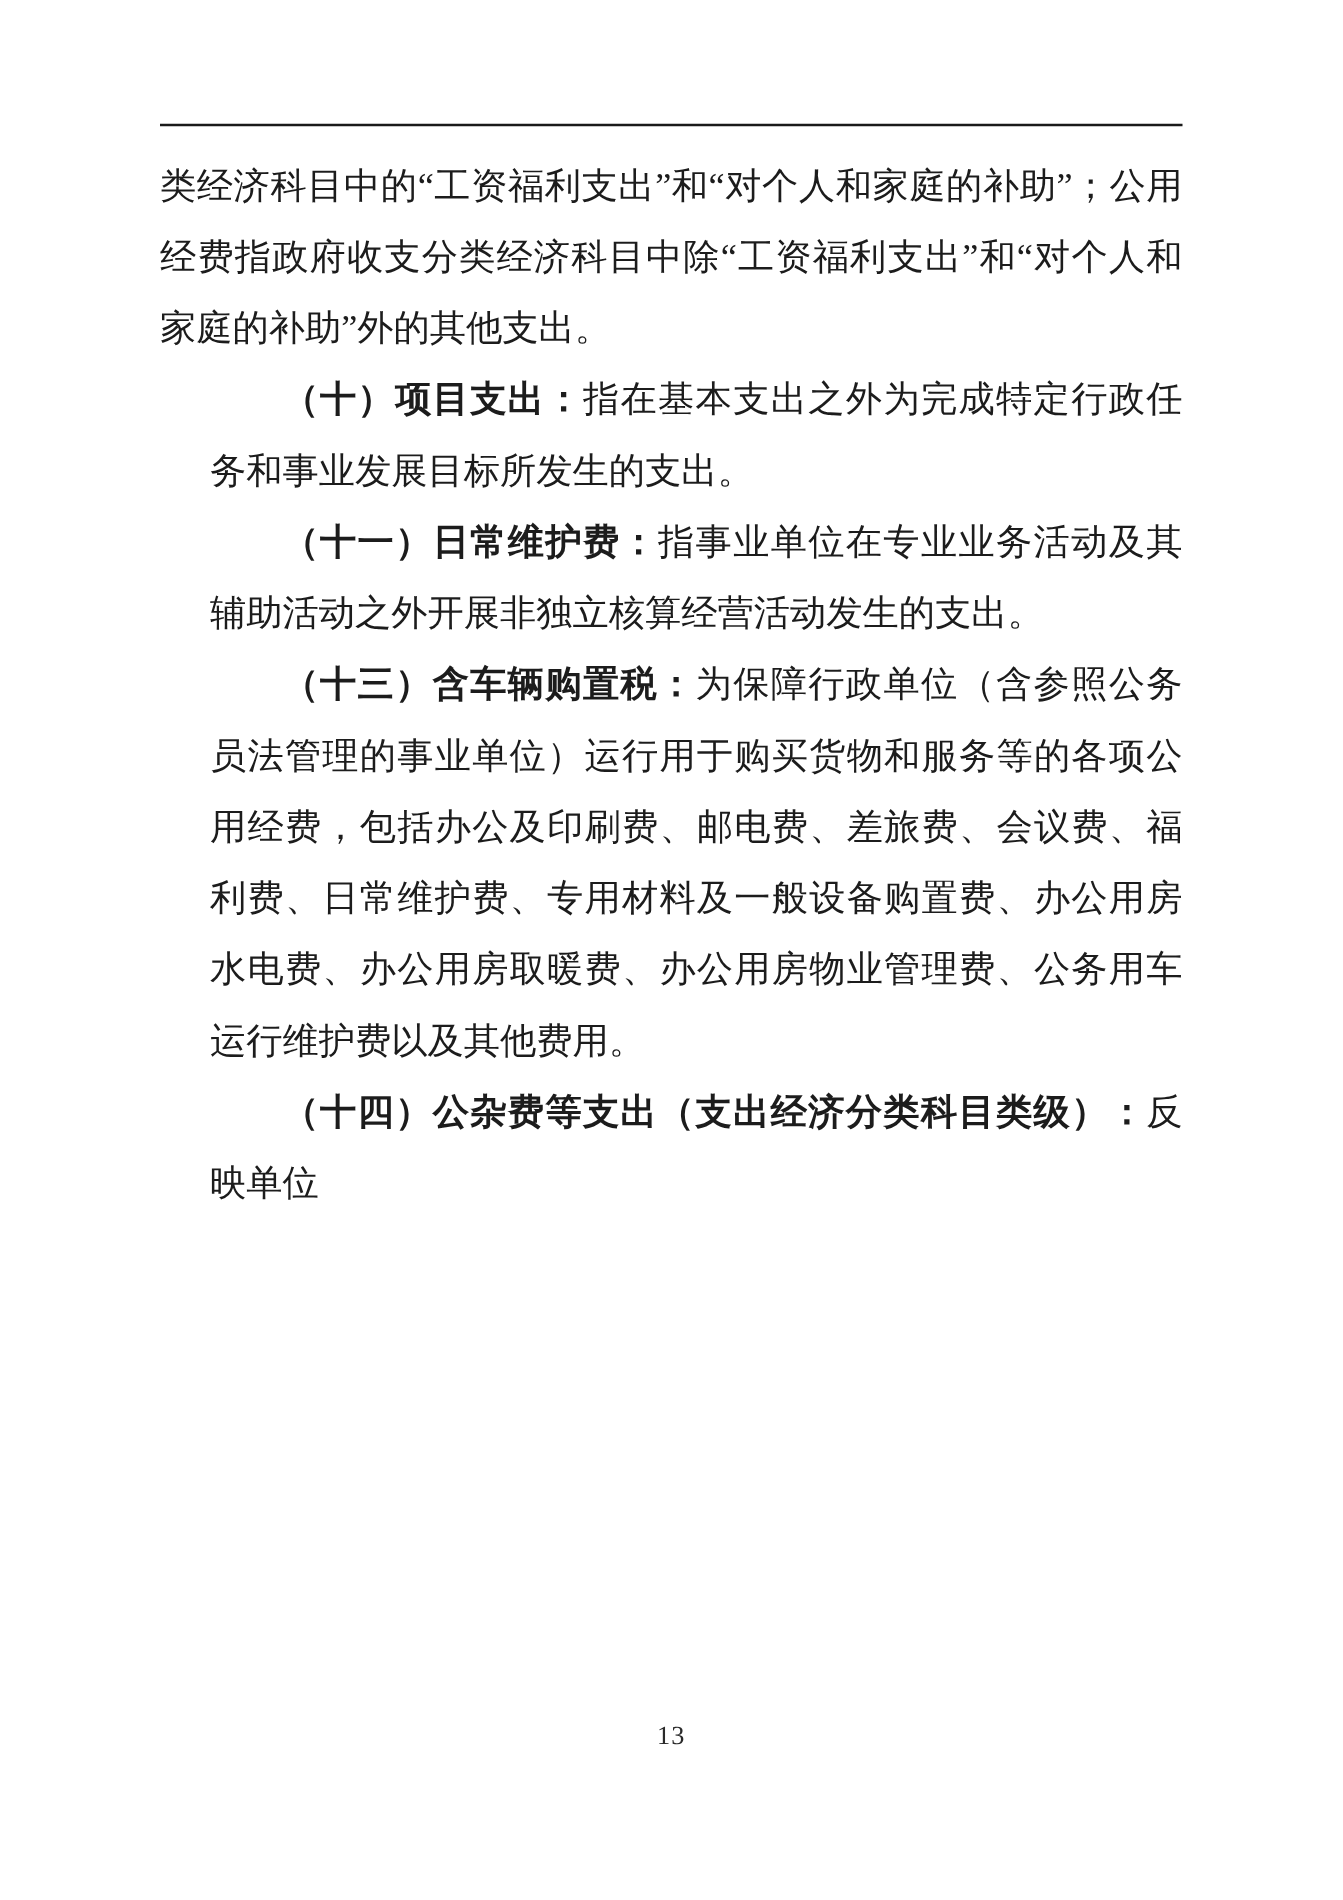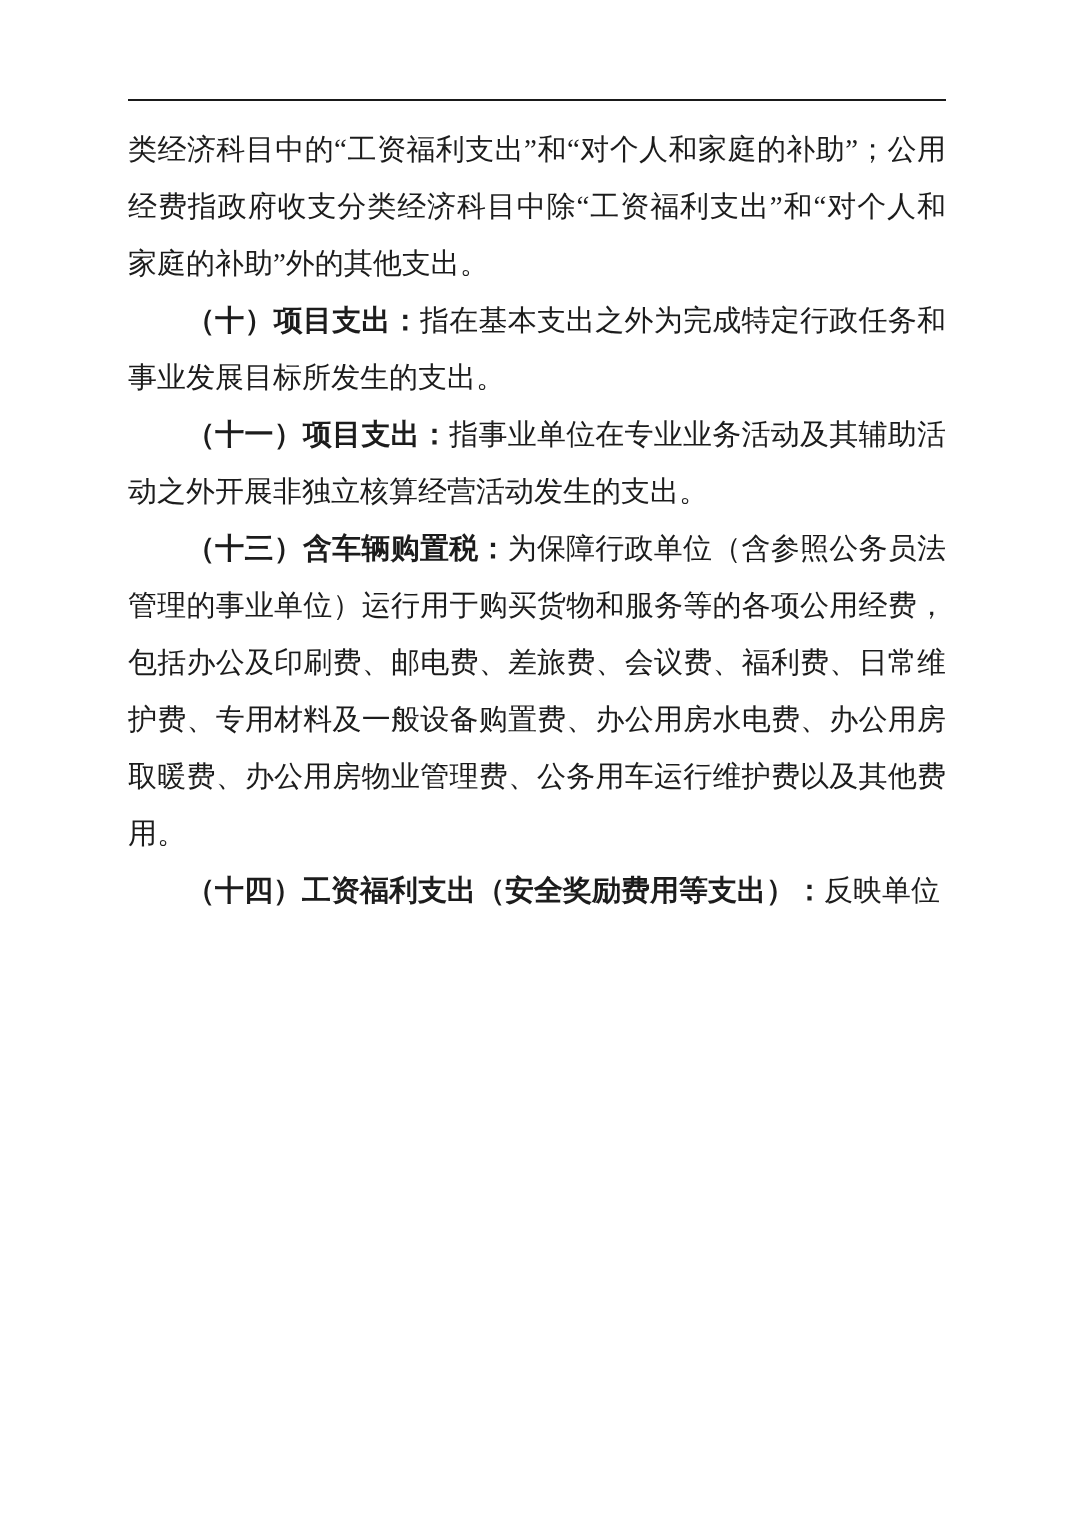--- a/index.html
+++ b/index.html
@@ -34,20 +34,21 @@
     text-align: justify;
     text-justify: inter-character;
     letter-spacing: 0;
   }
   .doc-body p.para {
     margin: 0;
     padding: 0;
   }
   .doc-body p.para.indent {
     text-indent: 2em;
+    margin-left: 40px;
   }
   .seg.bold {
     font-weight: bold;
   }
   .footer {
     position: absolute;
     left: 0;
     top: 1376px;
     width: 100%;
     text-align: center;
@@ -61,19 +62,22 @@
 </head>
 <body>
 
 <div class="page">
 
   <div class="header-rule"></div>
 
   <div class="doc-body">
       <p class="para"><span class="seg">类经济科目中的“工资福利支出”和“对个人和家庭的补助”；公用经费指政府收支分类经济科目中除“工资福利支出”和“对个人和家庭的补助”外的其他支出。</span></p>
       <p class="para indent"><span class="seg bold">（十）项目支出：</span><span class="seg">指在基本支出之外为完成特定行政任务和事业发展目标所发生的支出。</span></p>
-      <p class="para indent"><span class="seg bold">（十一）项目支出：</span><span class="seg">指事业单位在专业业务活动及其辅助活动之外开展非独立核算经营活动发生的支出。</span></p>
+      <p class="para indent"><span class="seg bold">（十一）日常维护费：</span><span class="seg">指事业单位在专业业务活动及其辅助活动之外开展非独立核算经营活动发生的支出。</span></p>
       <p class="para indent"><span class="seg bold">（十三）含车辆购置税：</span><span class="seg">为保障行政单位（含参照公务员法管理的事业单位）运行用于购买货物和服务等的各项公用经费，包括办公及印刷费、邮电费、差旅费、会议费、福利费、日常维护费、专用材料及一般设备购置费、办公用房水电费、办公用房取暖费、办公用房物业管理费、公务用车运行维护费以及其他费用。</span></p>
-      <p class="para indent"><span class="seg bold">（十四）工资福利支出（安全奖励费用等支出）：</span><span class="seg">反映单位</span></p>
+      <p class="para indent"><span class="seg bold">（十四）公杂费等支出（支出经济分类科目类级）：</span><span class="seg">反映单位</span></p>
     </div>
 
+  <div class="footer">
+    <span class="page-number">13</span>
+  </div>
 
 </div>
 
 </body></html>

